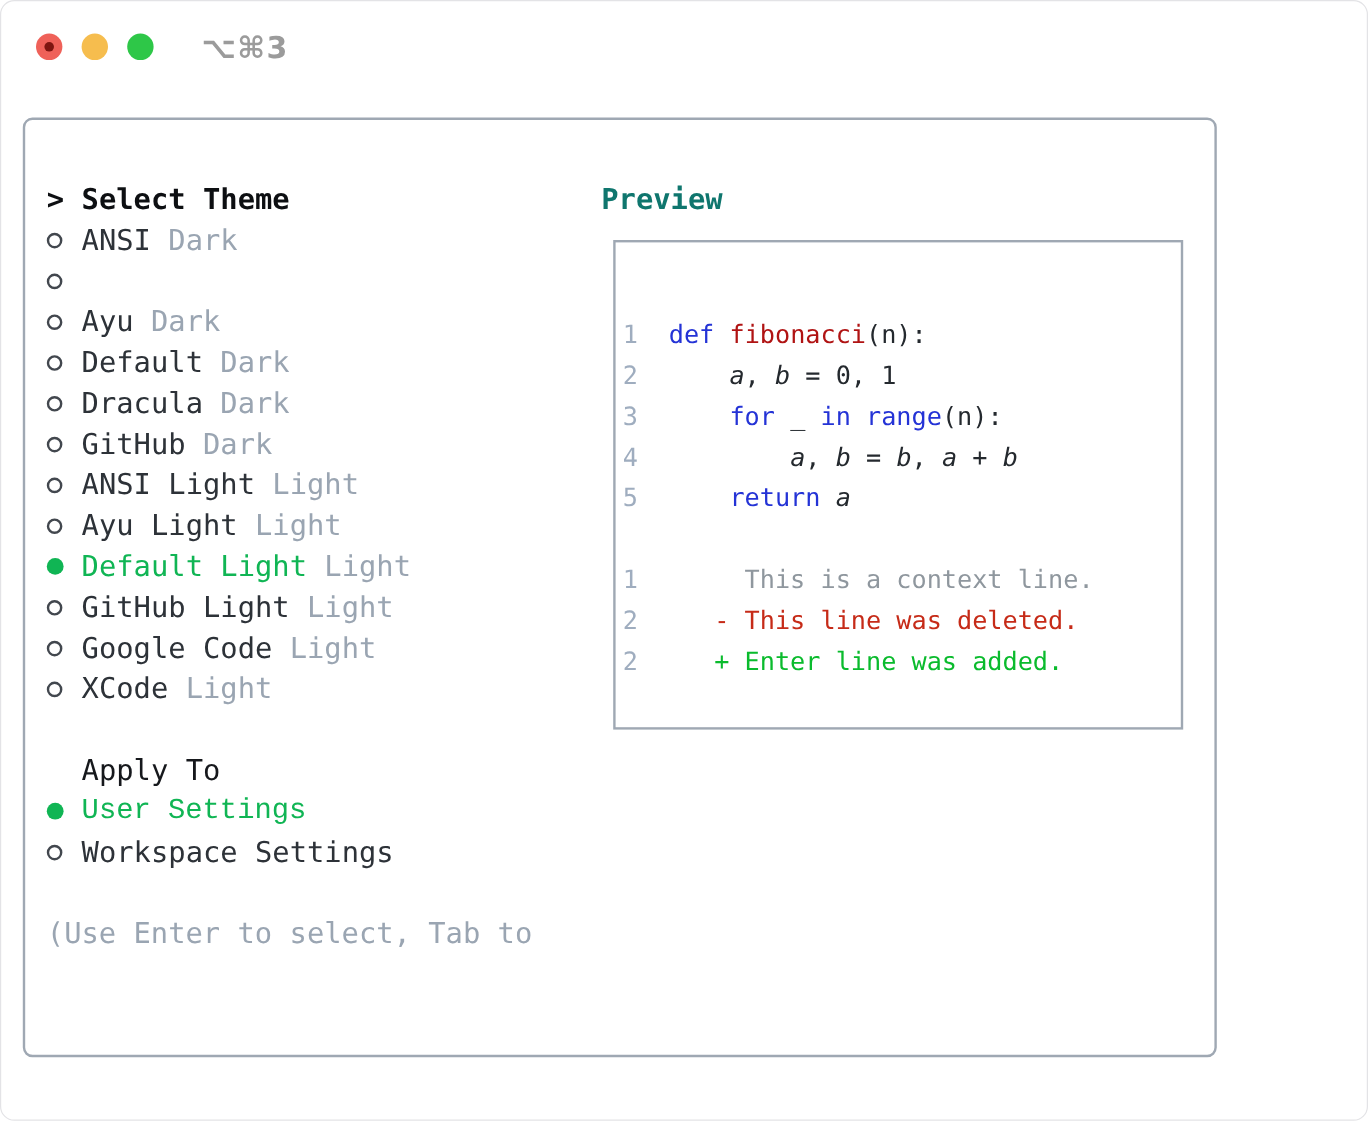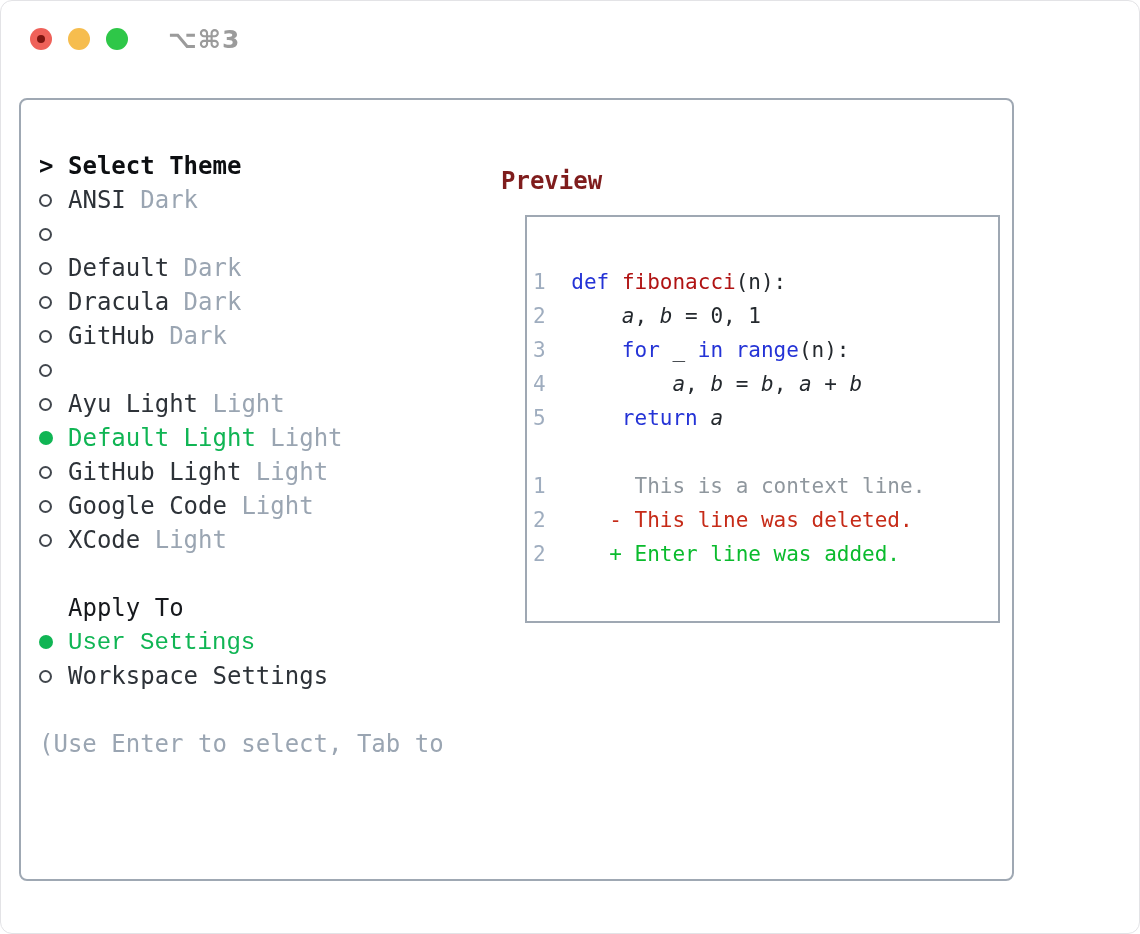--- a/index.html
+++ b/index.html
@@ -68,25 +68,25 @@
   .t-name{color:var(--ink);}
   .t-name.sel{color:var(--green);}
   .t-variant{color:var(--muted);}
   .opt-label{color:var(--ink);}
   .opt-label.sel{color:var(--green);font-family:Liberation Mono, monospace;}
   .help-line{color:var(--muted);}
   .spacer{height:34px;}
   
   .right-col{position:absolute;left:480px;top:49px;}
   .preview-heading{height:34px;display:flex;align-items:center;
-    font-size:24px;font-weight:bold;color:#7f1d1d;margin-top:15px;}
+    font-size:24px;font-weight:bold;color:#0f766e;}
   .preview-box{
-    margin-top:17px;margin-left:24px;width:475px;height:408px;
+    margin-top:17px;margin-left:10px;width:475px;height:408px;
     border:2px solid var(--border);background:#fff;
-    padding:48px 0 0 6px;
+    padding:60px 0 0 6px;
   }
   .pline{height:34px;line-height:34px;white-space:pre;font-size:21px;color:#24292e;}
   .lnum{display:inline-block;width:13px;color:var(--lnum);}
   .seg-pl{color:#24292e;}
   .seg-kw{color:var(--kw-blue);}
   .seg-fn{color:var(--fn-red);}
   .seg-vr{color:#24292e;font-style:italic;}
   .seg-ctx{color:var(--ctx);}
   .seg-del{color:var(--del-red);}
   .seg-add{color:var(--add-green);}
@@ -123,38 +123,45 @@
           </div>
           <div class="row">
             <span class="marker">
               <span class="radio"></span>
             </span>
           </div>
           <div class="row">
             <span class="marker">
               <span class="radio"></span>
             </span>
+            <span class="item-label"><span class="t-name">Ayu</span> <span class="t-variant">Dark</span></span>
+          </div>
+          <div class="row">
+            <span class="marker">
+              <span class="radio"></span>
+            </span>
             <span class="item-label"><span class="t-name">Default</span> <span class="t-variant">Dark</span></span>
           </div>
           <div class="row">
             <span class="marker">
               <span class="radio"></span>
             </span>
             <span class="item-label"><span class="t-name">Dracula</span> <span class="t-variant">Dark</span></span>
           </div>
           <div class="row">
             <span class="marker">
               <span class="radio"></span>
             </span>
             <span class="item-label"><span class="t-name">GitHub</span> <span class="t-variant">Dark</span></span>
           </div>
           <div class="row">
             <span class="marker">
               <span class="radio"></span>
             </span>
+            <span class="item-label"><span class="t-name">ANSI Light</span> <span class="t-variant">Light</span></span>
           </div>
           <div class="row">
             <span class="marker">
               <span class="radio"></span>
             </span>
             <span class="item-label"><span class="t-name">Ayu Light</span> <span class="t-variant">Light</span></span>
           </div>
           <div class="row">
             <span class="marker">
               <span class="radio sel"></span>

